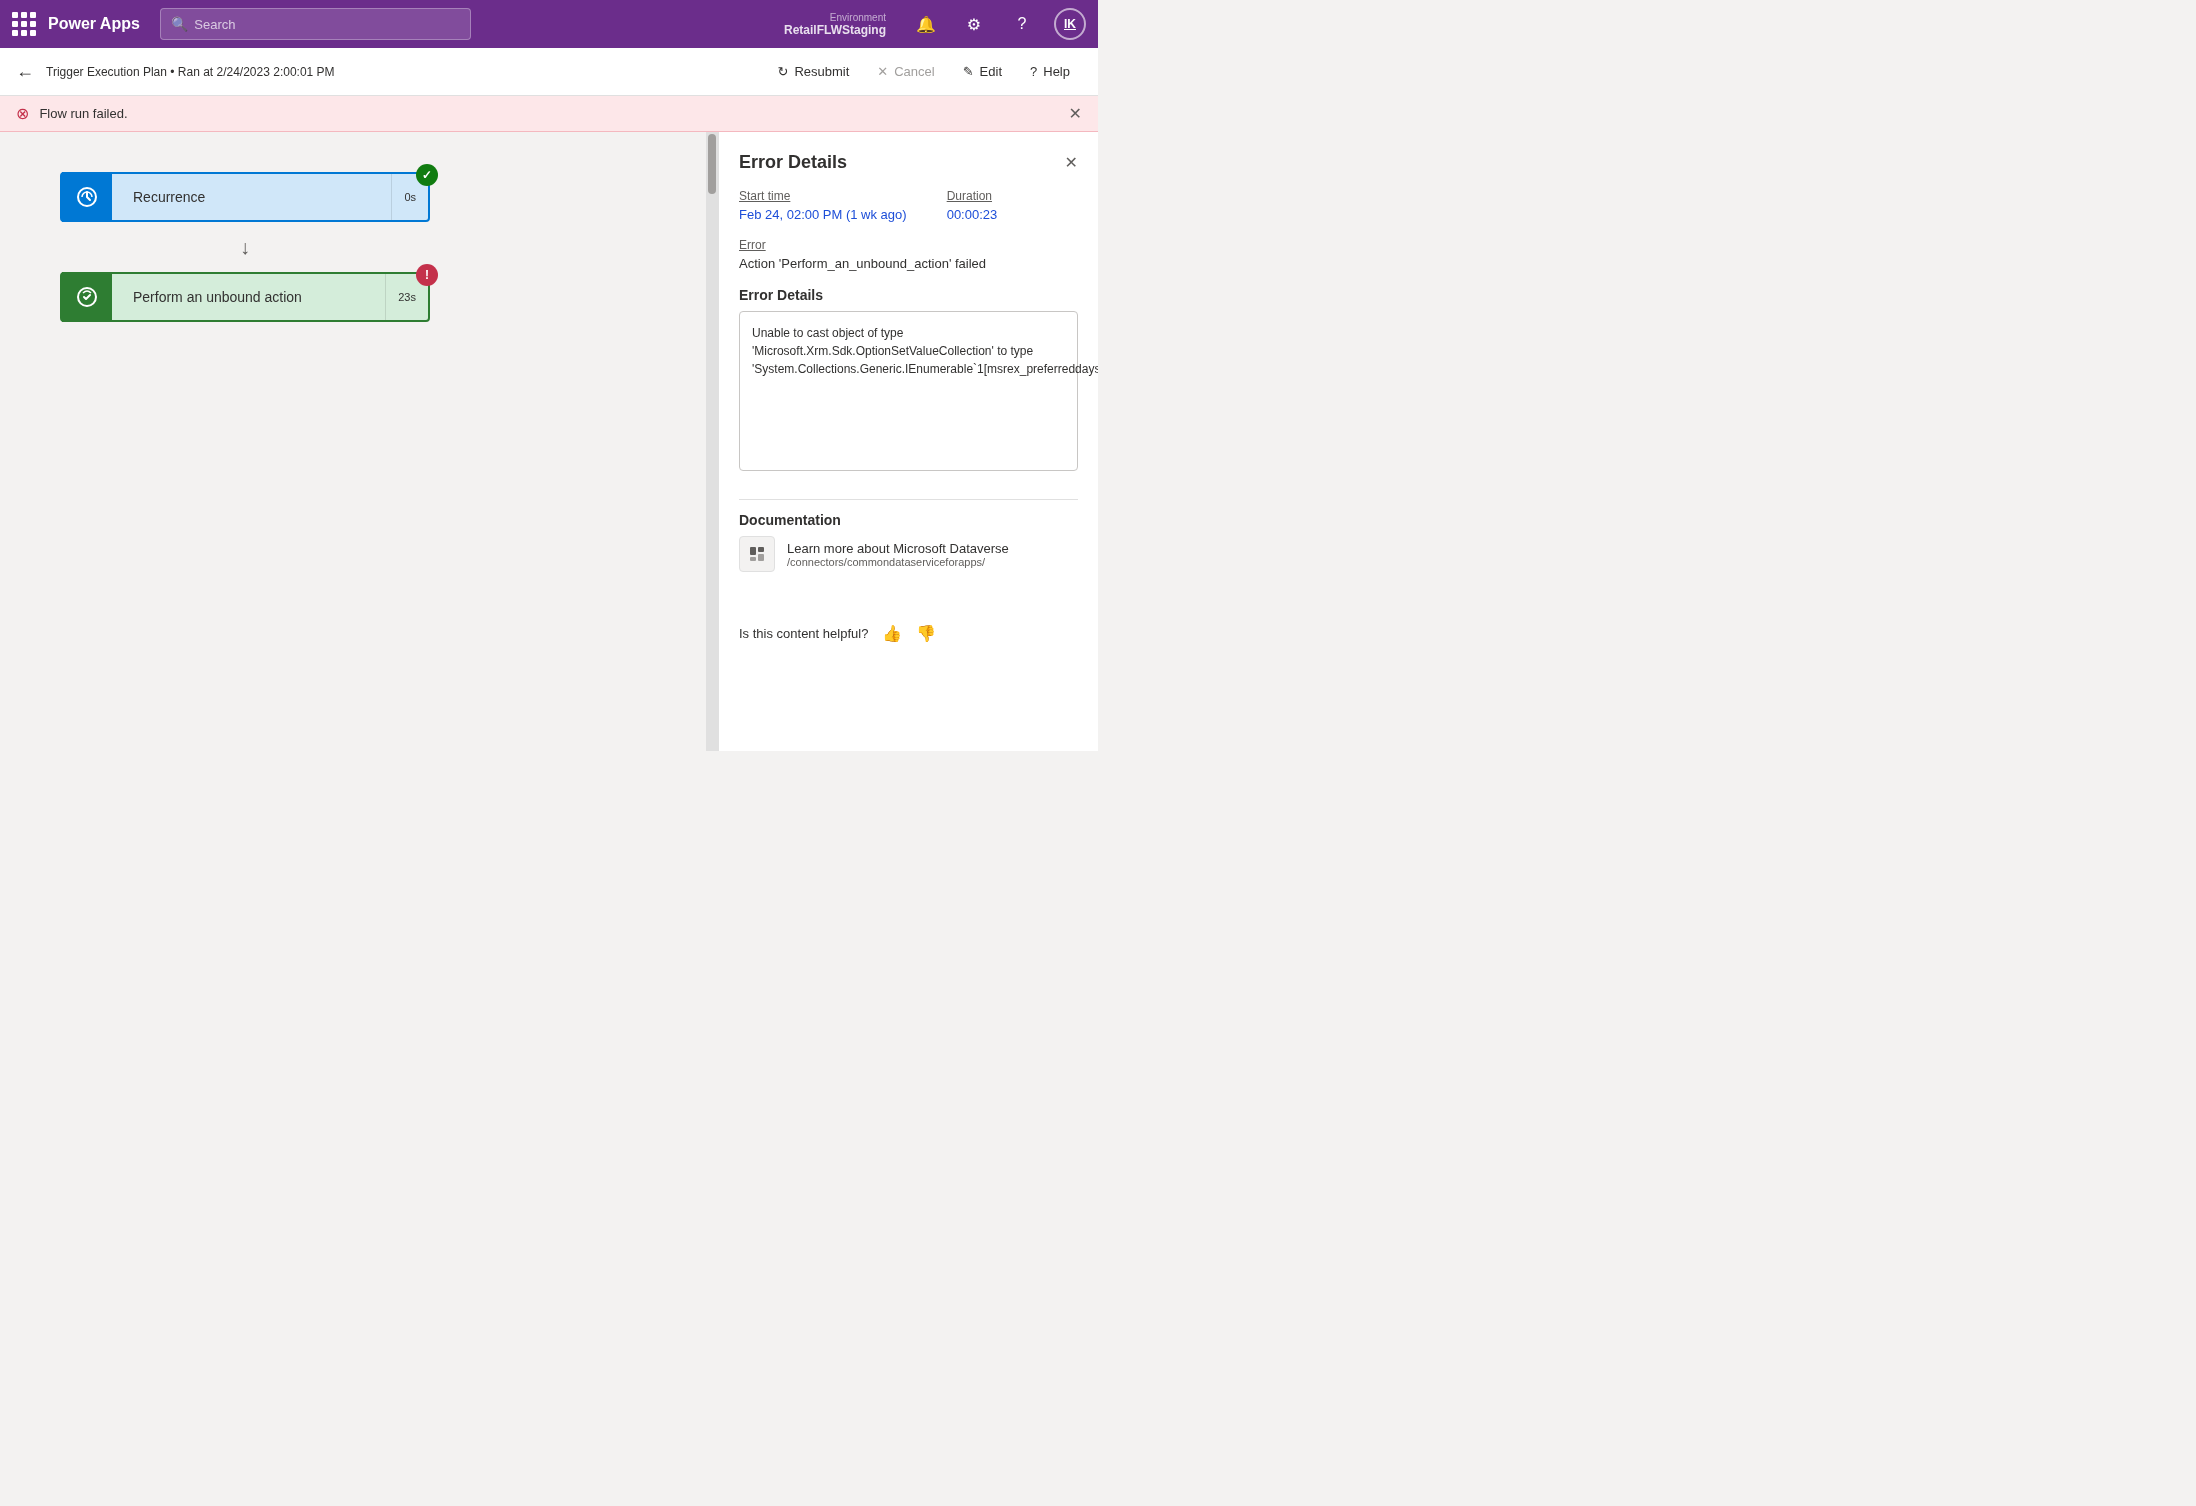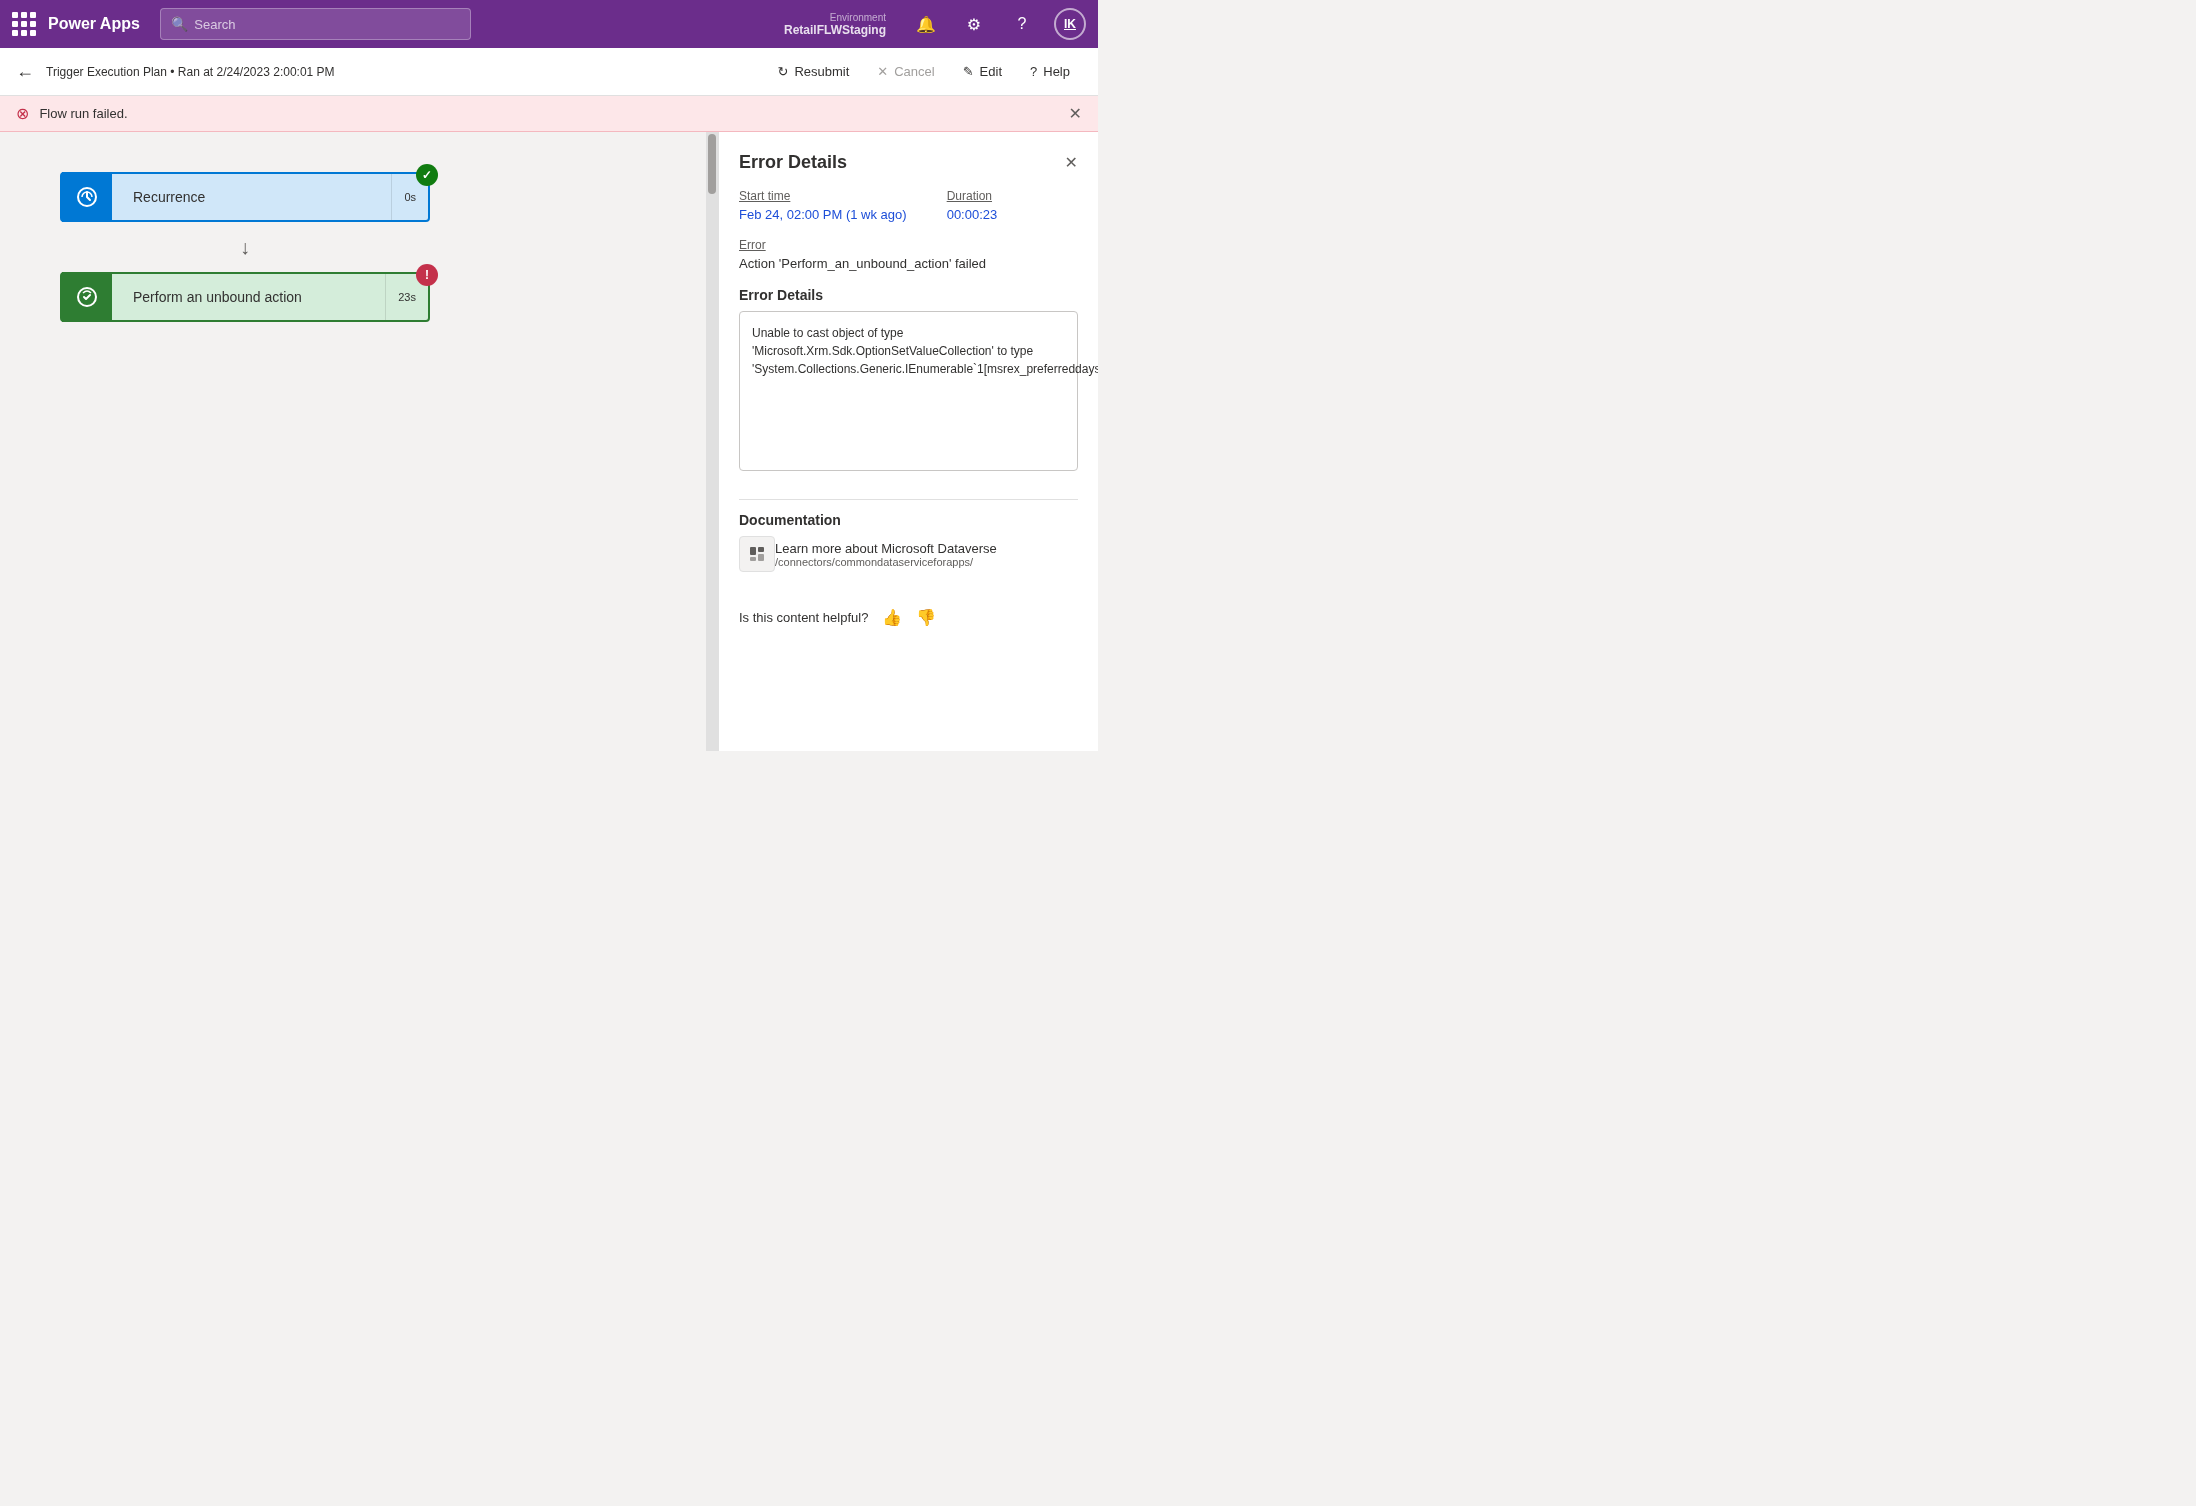--- a/index.html
+++ b/index.html
@@ -315,21 +315,22 @@
     }
     .section-heading {
       font-size: 14px;
       font-weight: 700;
       color: #323130;
       margin-bottom: 8px;
     }
     .doc-link {
       display: flex;
       align-items: center;
-      gap: 0;
+      gap: 12px;
+      margin-bottom: 16px;
     }
     .doc-icon {
       width: 36px; height: 36px;
       background: #f3f2f1;
       border: 1px solid #e0e0e0;
       border-radius: 4px;
       display: flex; align-items: center; justify-content: center;
       font-size: 16px;
       color: #605e5c;
     }

